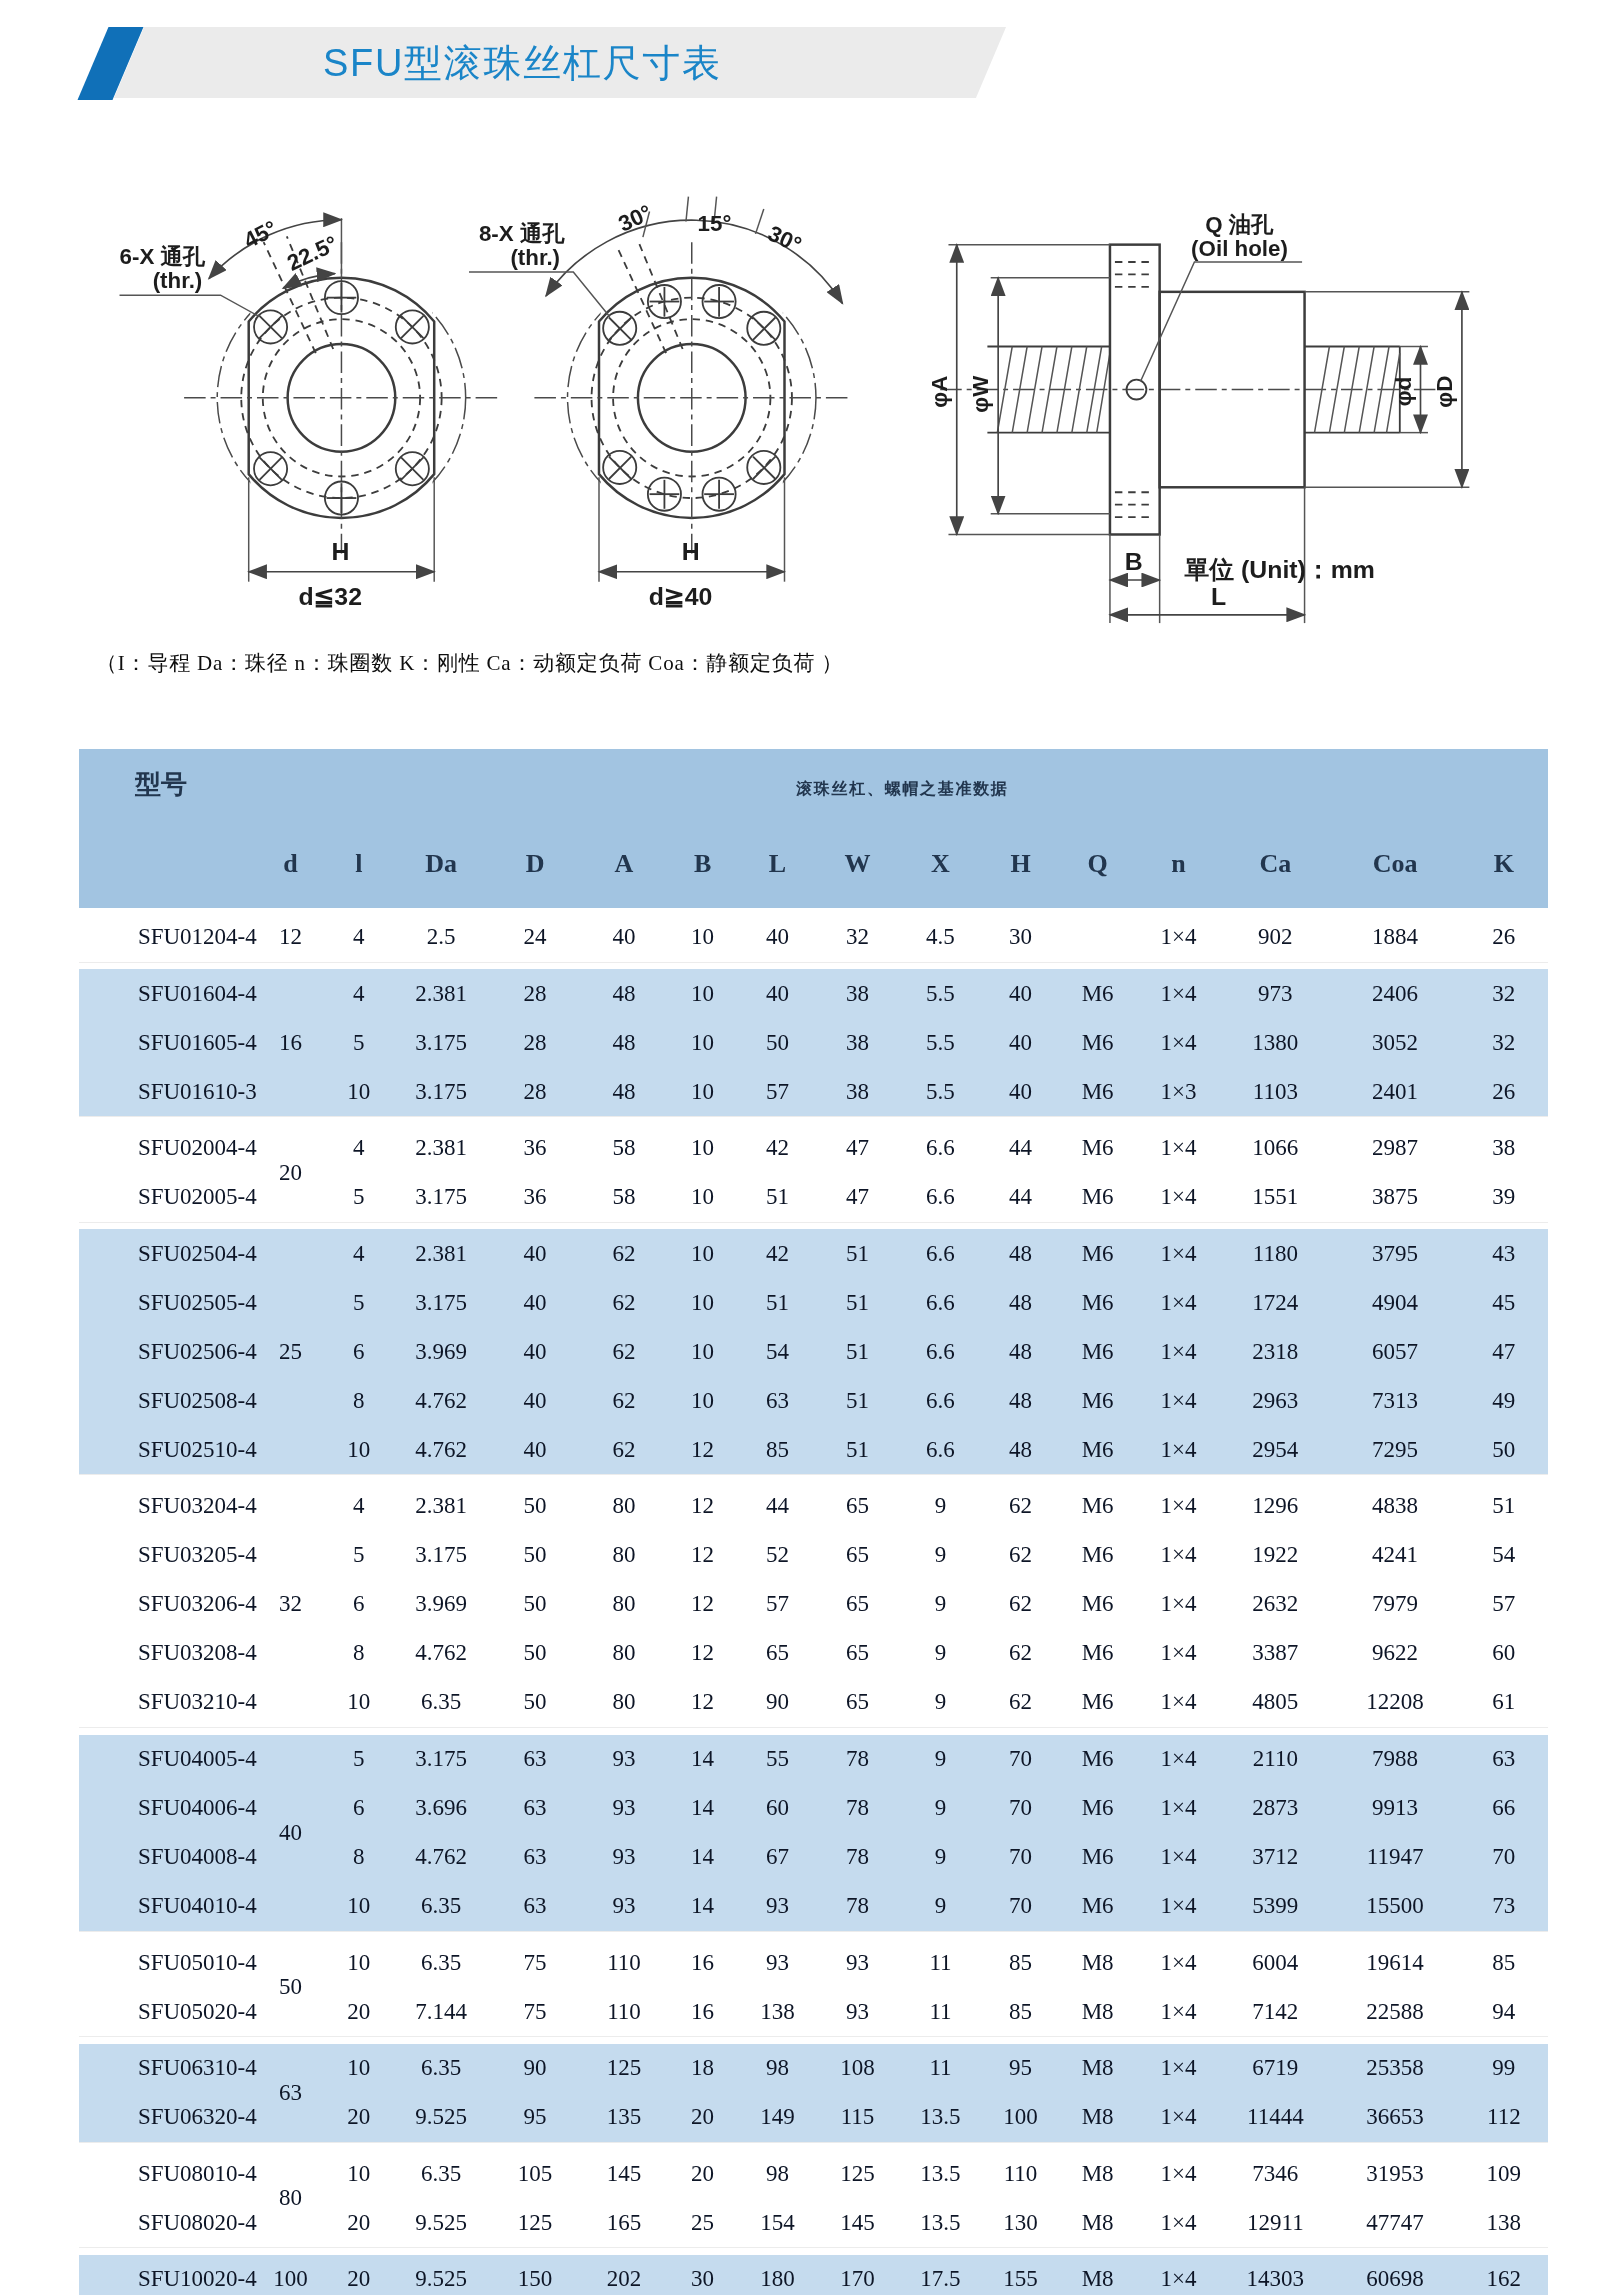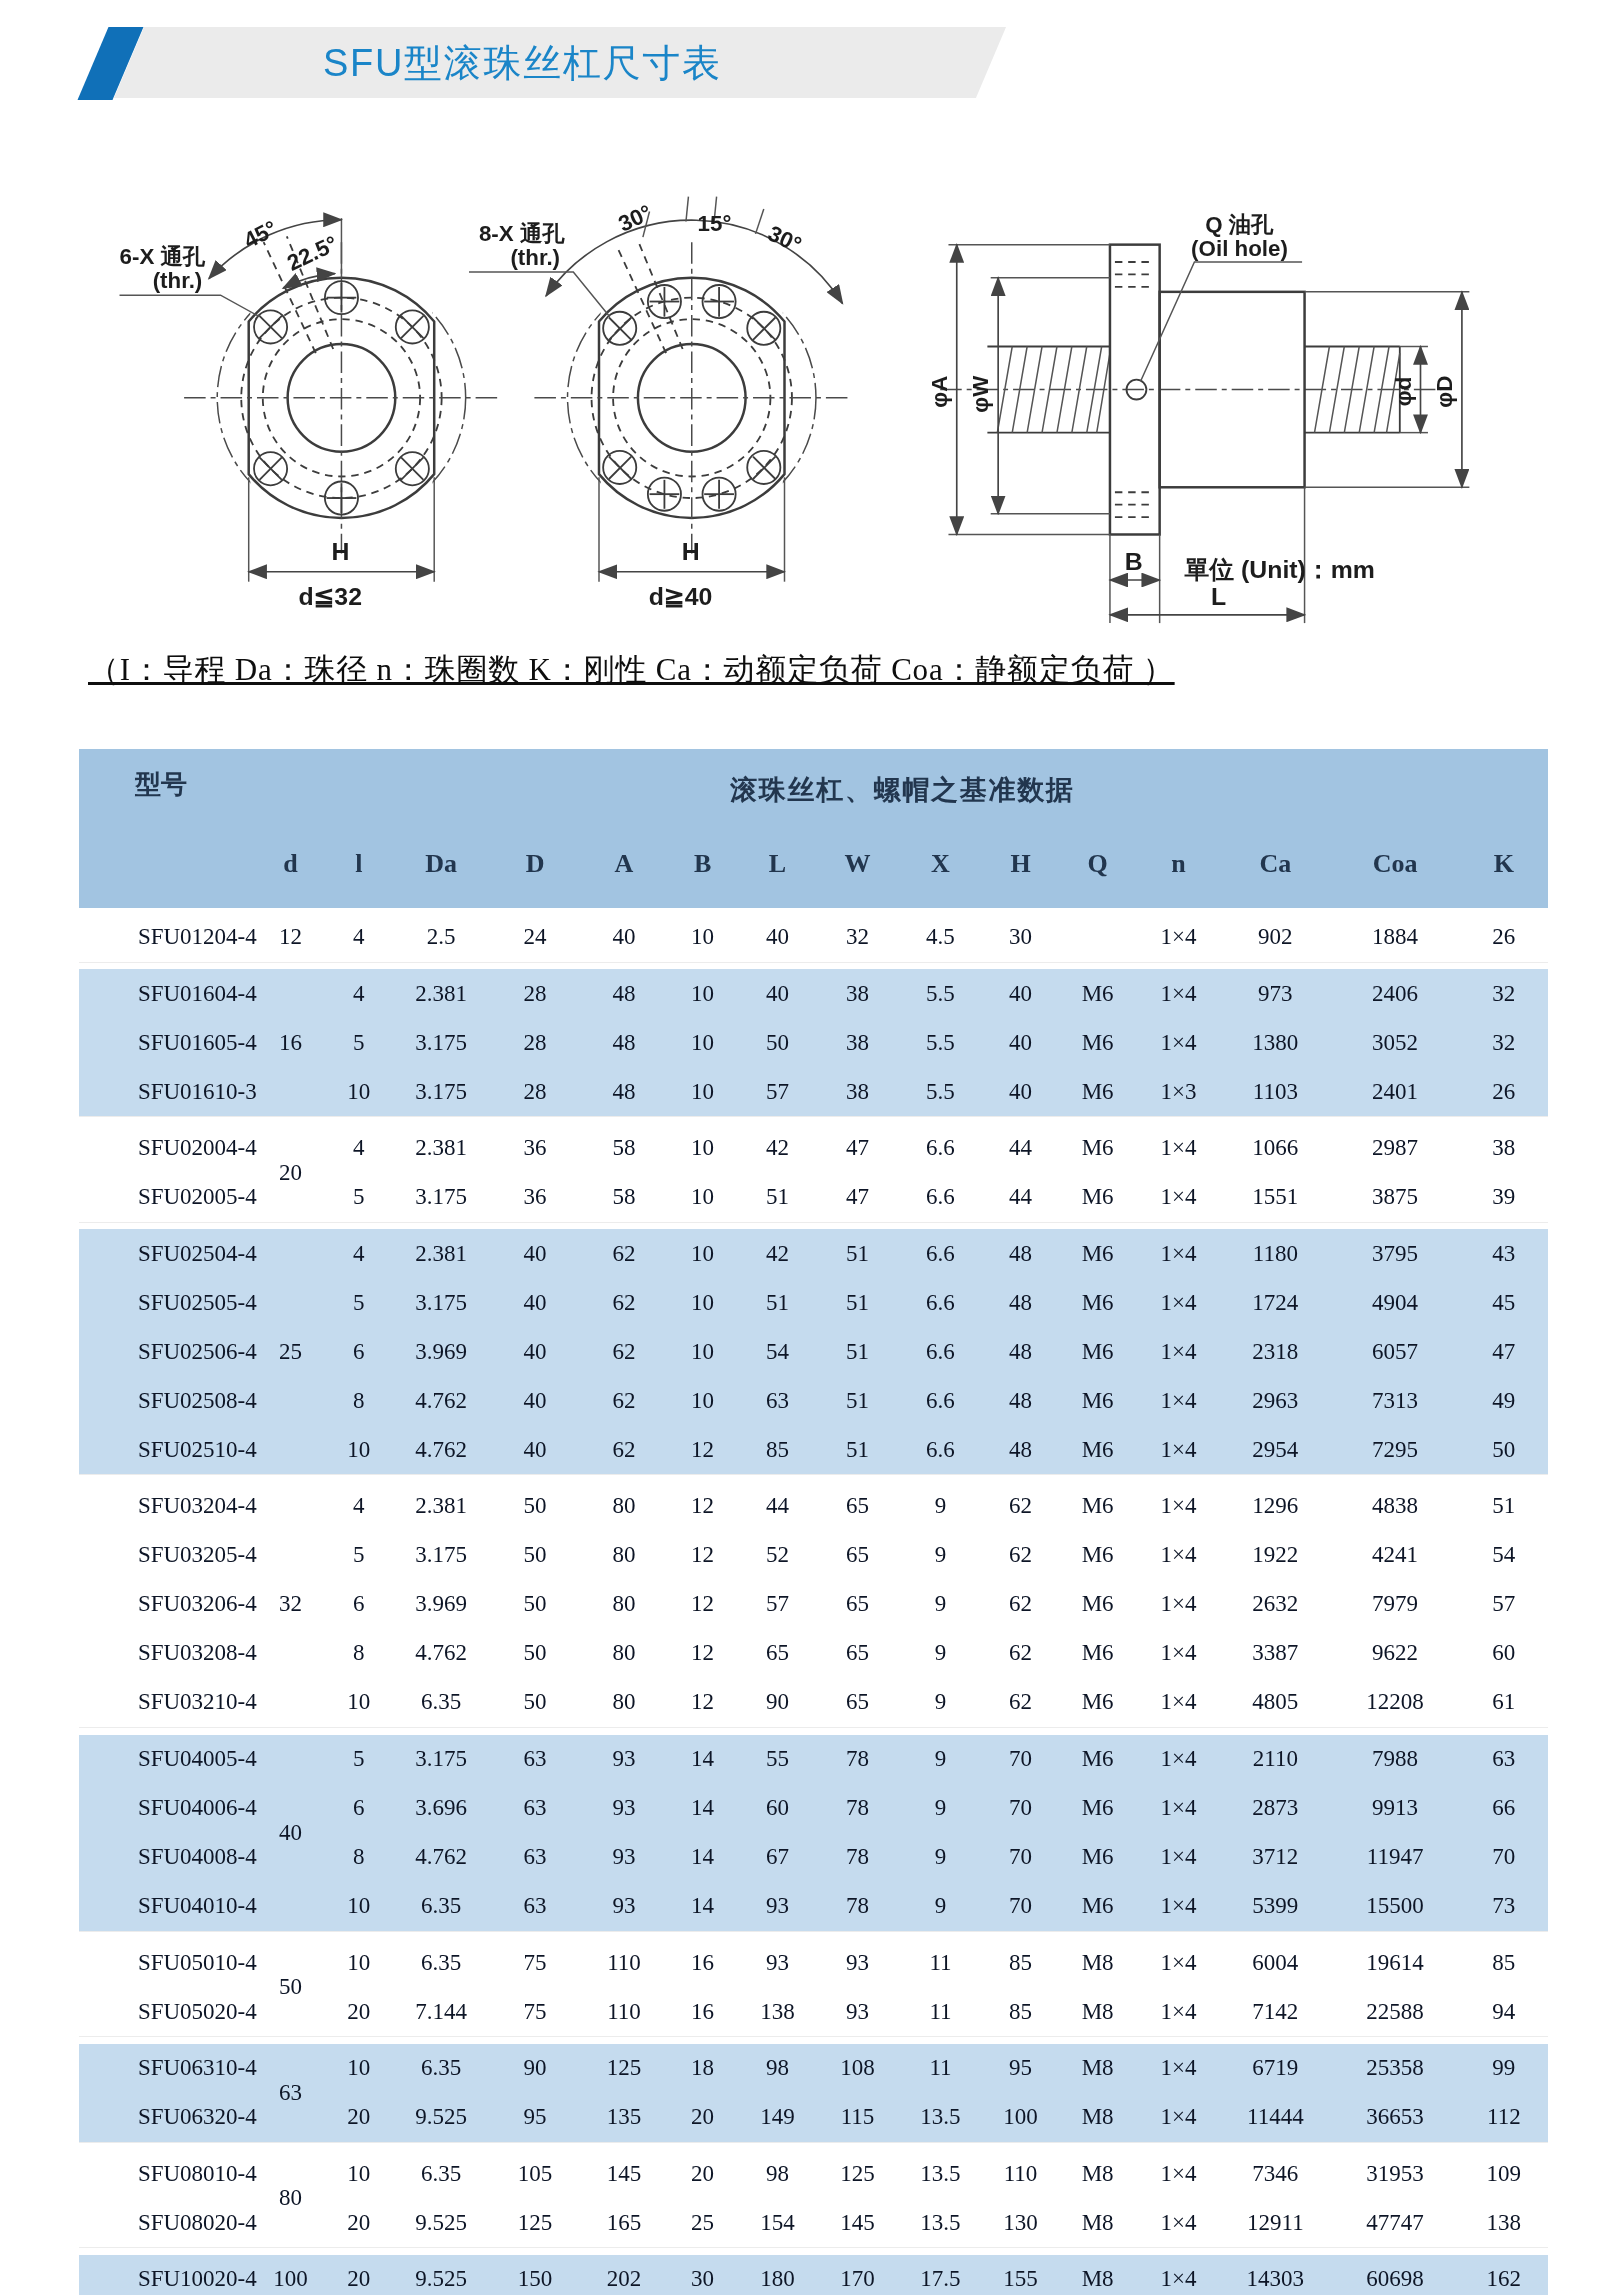--- a/index.html
+++ b/index.html
@@ -16,28 +16,28 @@
   .diag{position:absolute;left:0;top:108px;}
   .ln{stroke:#3c3c3c;stroke-width:3;fill:none;}
   .ln2{stroke:#3c3c3c;stroke-width:2.2;fill:none;}
   .dash{stroke:#3c3c3c;stroke-width:2.2;fill:none;stroke-dasharray:9 7;}
   .dashdot{stroke:#4a4a4a;stroke-width:1.8;fill:none;stroke-dasharray:26 6 6 6;}
   .dim{stroke:#444;stroke-width:2;fill:none;}
   .thin{stroke:#555;stroke-width:1.8;fill:none;}
   .lbl{font-family:"Liberation Sans",sans-serif;font-size:27px;fill:#1d1d1d;font-weight:bold;}
   .lblb{font-family:"Liberation Sans",sans-serif;font-size:30px;fill:#1d1d1d;font-weight:bold;}
   
-  .legend{position:absolute;left:88px;top:649px;font-family:"Liberation Serif",serif;
-          font-size:31px;color:#0e0e0e;letter-spacing:0.8px;text-decoration:underline;}
+  .legend{position:absolute;left:96px;top:649px;font-family:"Liberation Serif",serif;
+          font-size:21px;color:#0e0e0e;letter-spacing:0.8px;}
   
   table.spec{position:absolute;left:79px;top:749px;width:1469px;border-collapse:collapse;
              table-layout:fixed;font-family:"Liberation Serif",serif;}
   table.spec thead th{background:#a2c4e1;color:#22364e;font-weight:bold;}
   th.model-h{text-align:left;vertical-align:top;padding:18px 0 0 56px;font-size:26px;}
-  th.group-h{height:79px;vertical-align:middle;font-size:27px;letter-spacing:1.7px;}
+  th.group-h{height:79px;vertical-align:middle;font-size:16px;letter-spacing:1.7px;}
   tr.letters th{height:65px;font-size:26px;text-align:center;vertical-align:middle;
                 padding-bottom:11.6px;}
   table.spec td{font-size:23px;color:#0d1526;text-align:center;vertical-align:middle;
                 height:49px;padding:0;}
   table.spec td.model{text-align:right;padding-left:22.4px;}
   tr.blue td{background:#c5dbee;}
   tr.white td{background:#ffffff;}
   tr.gaprow td{height:6.6px;background:#ffffff;border-top:1.7px solid #ececec;}
   thead{border-bottom:5px solid #ffffff;}
 </style>

